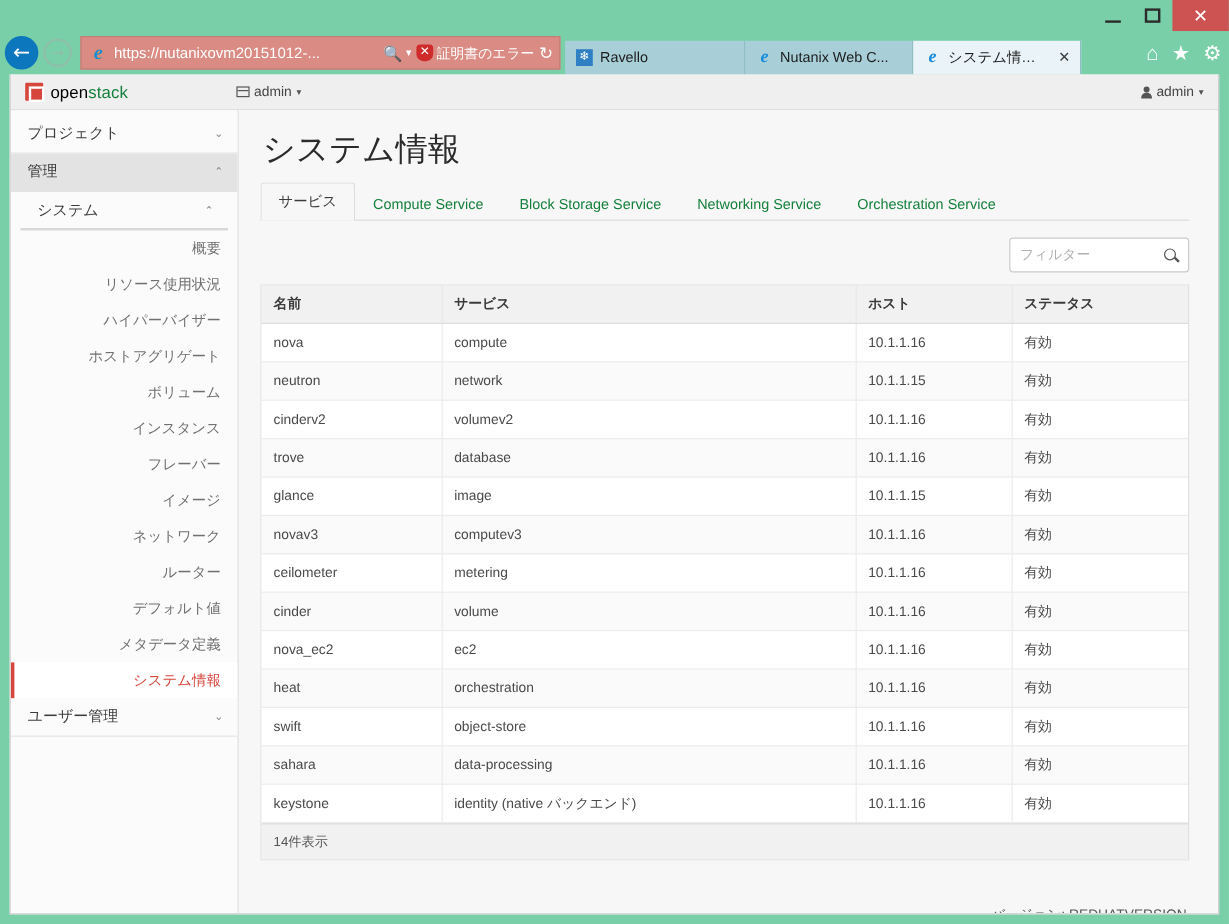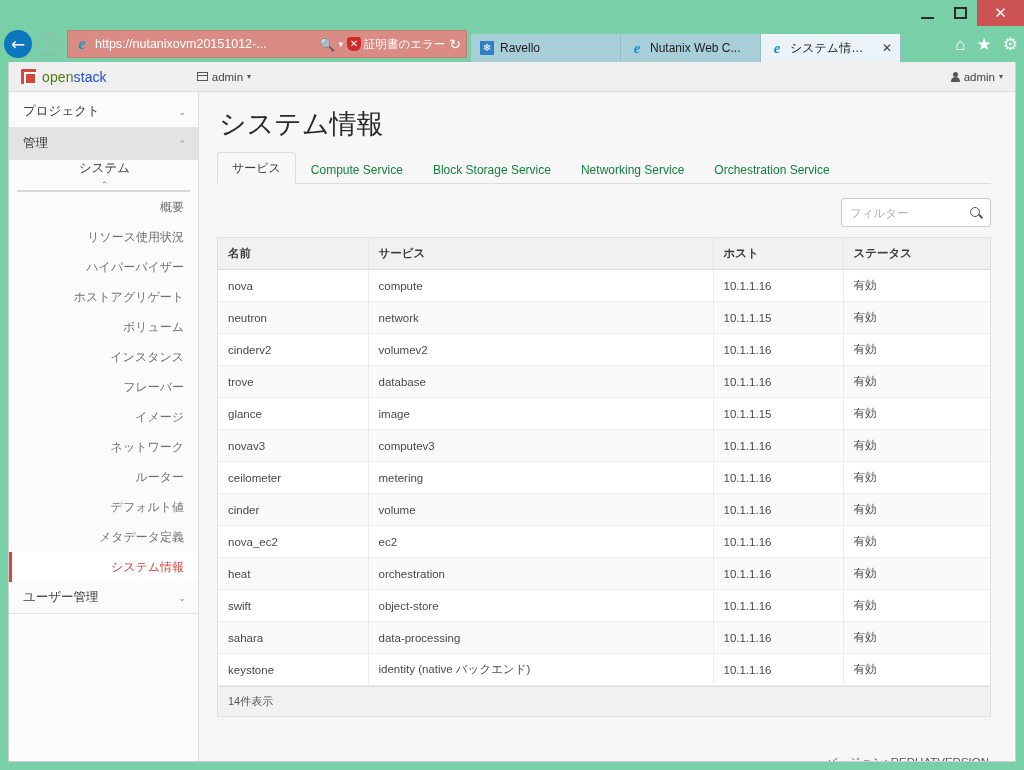--- a/index.html
+++ b/index.html
@@ -132,22 +132,22 @@
   .os-logo { display: flex; align-items: center; gap: 6px; }
   .os-mark {
     width: 15px; height: 15px; background: #d6463c;
     position: relative; border-radius: 1px;
   }
   .os-mark::after {
     content:""; position:absolute; left:3px; top:3px; width:9px; height:9px;
     border: 2px solid #ffffff;
   }
   .os-wordmark { font-size: 14px; letter-spacing: .1px; }
-  .os-wordmark .o { color: #4d7c0f; }
-  .os-wordmark .s { color: #1d4ed8; }
+  .os-wordmark .o { color: #000000; }
+  .os-wordmark .s { color: #15803d; }
   .os-proj { margin-left: 90px; font-size: 11.5px; color: #444; display: flex; align-items: center; gap: 4px; }
   .os-spacer { flex: 1 1 auto; }
   .os-user { font-size: 11.5px; color: #444; display: flex; align-items: center; gap: 4px; }
   .glyph-grid { display:inline-block; width: 11px; height: 9px; border: 1px solid #555; position: relative; }
   .glyph-grid::before { content:""; position:absolute; left:0; top:2px; width:100%; height:1px; background:#555; }
   .glyph-user {
     display:inline-block; width:9px; height:10px; position:relative;
   }
   .glyph-user::before { content:""; position:absolute; left:2px; top:0; width:5px; height:5px; border-radius:50%; background:#555; }
   .glyph-user::after { content:""; position:absolute; left:0; bottom:0; width:9px; height:5px; border-radius:5px 5px 0 0; background:#555; }
@@ -168,21 +168,20 @@
     border-bottom: 1px solid #e4e4e4;
     background: #fbfbfb;
   }
   .nav-group-head.active { background: #e3e3e3; }
   .nav-group-head .chev { font-size: 9px; color: #8a8a8a; }
   .nav-sub-head {
     height: 32px; display:flex; align-items:center; justify-content: space-between;
     padding: 0 12px 0 14px; color:#3c3c3c; font-size:12.5px;
     border-bottom: 2px solid #d8d8d8;
     margin: 0 8px;
-    flex-direction: column;
   }
   .nav-sub-head .chev { font-size: 9px; color:#8a8a8a; }
   .nav-item {
     height: 30px; display: flex; align-items: center; justify-content: flex-end;
     padding: 0 14px; color: #707070; font-size: 12px;
     border-left: 3px solid transparent;
   }
   .nav-item.active {
     color: #d6463c; border-left: 3px solid #d6463c; background: #ffffff;
   }

